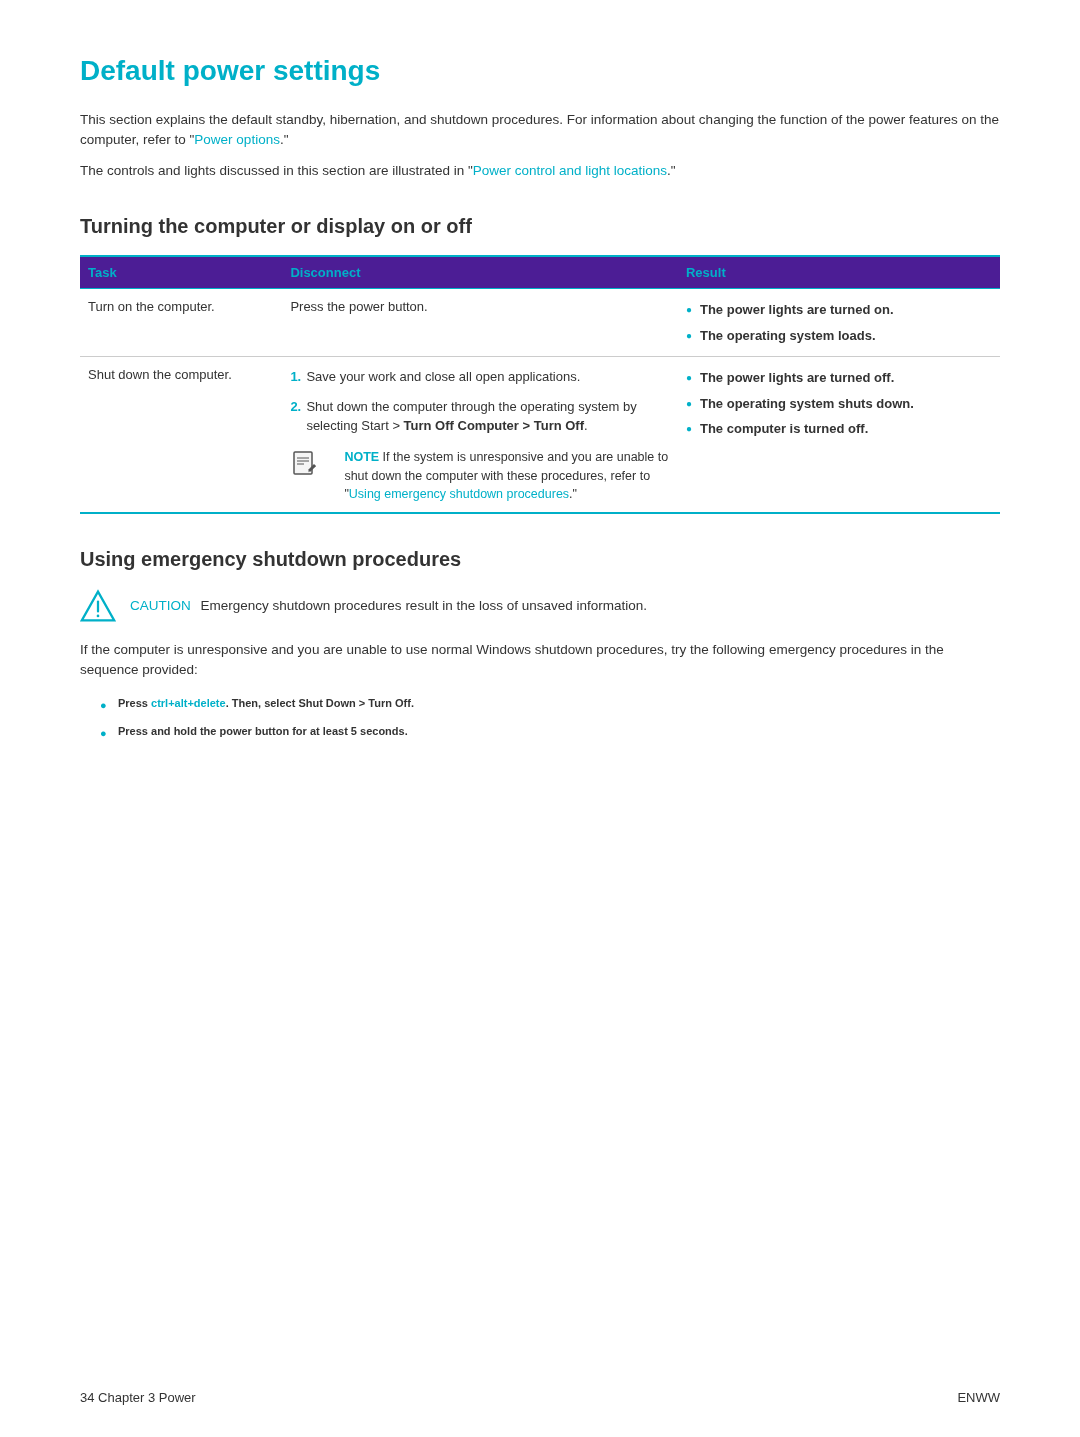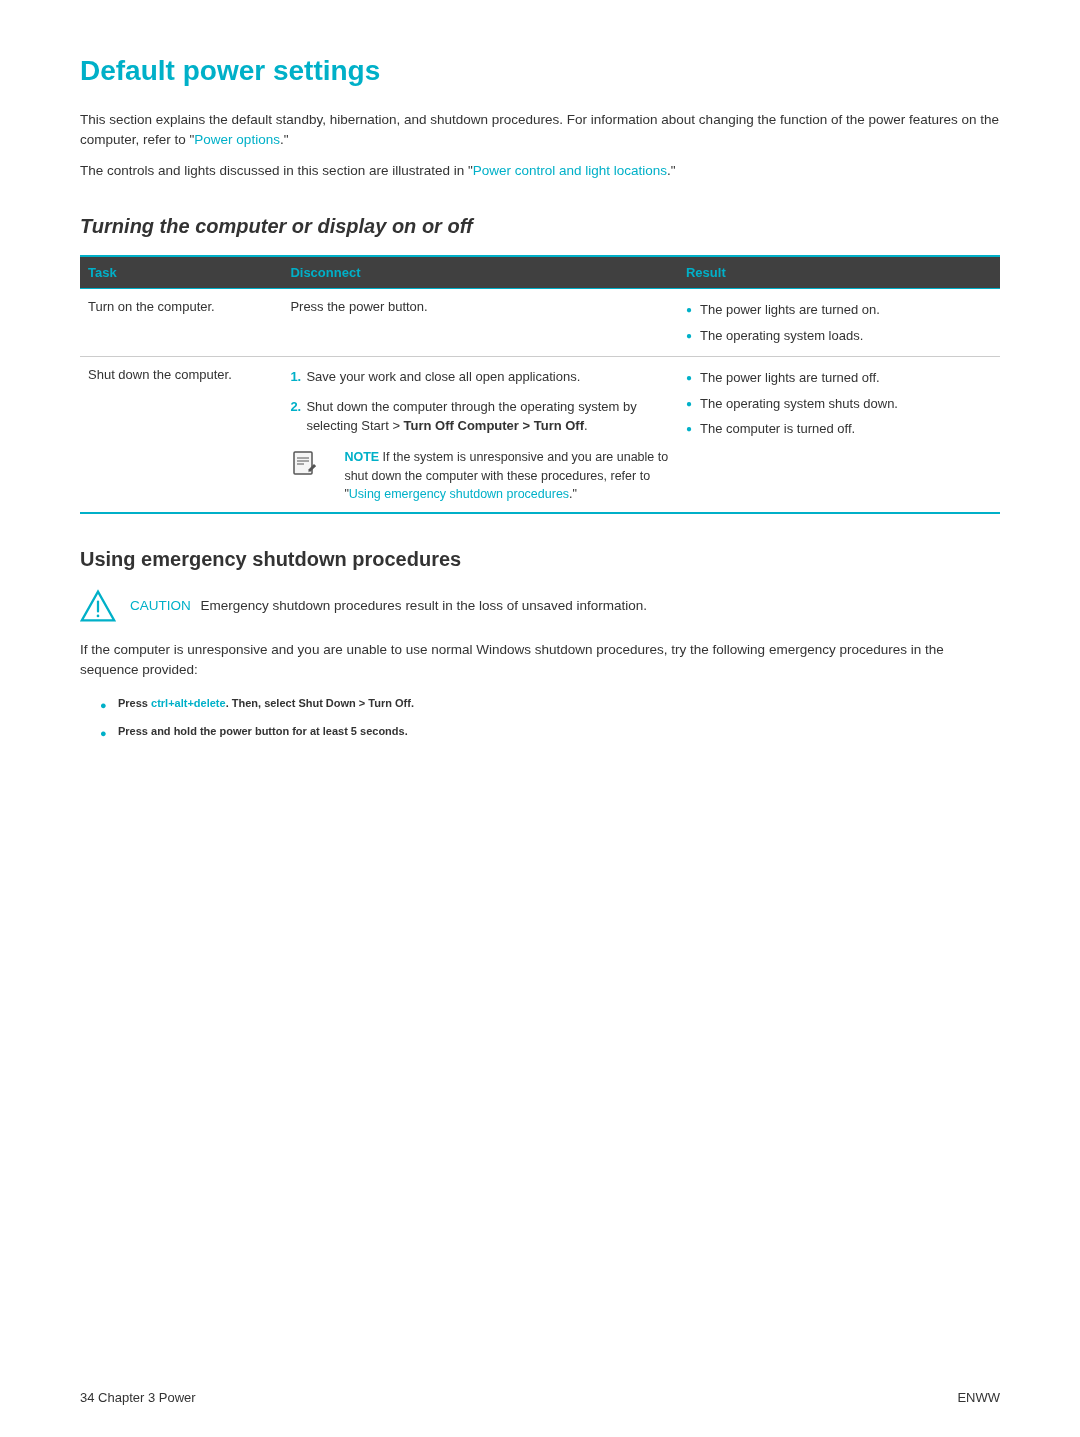--- a/index.html
+++ b/index.html
@@ -22,53 +22,52 @@
       font-size: 13.5px;
     }
     a { color: #00b0c8; text-decoration: none; }
 
     h2.section-title {
       font-size: 20px;
       font-weight: bold;
       color: #333;
       margin-top: 30px;
       margin-bottom: 14px;
-      font-style: italic;
     }
 
     
     .power-table {
       width: 100%;
       border-collapse: collapse;
       margin-bottom: 30px;
     }
     .power-table thead tr {
       border-top: 2px solid #00b0c8;
       border-bottom: 1px solid #00b0c8;
     }
     .power-table th {
       color: #00b0c8;
       font-weight: bold;
       font-size: 13px;
       padding: 6px 8px;
       text-align: left;
-      background: #404040;
+      background: #4c1d95;
     }
     .power-table td {
       padding: 8px 8px;
       vertical-align: top;
       font-size: 13px;
       border-bottom: 1px solid #ccc;
     }
     .power-table tr:last-child td {
       border-bottom: 2px solid #00b0c8;
     }
     .col-task { width: 22%; }
     .col-procedure { width: 43%; }
-    .col-result { width: 35%; }
+    .col-result { width: 35%; font-weight: bold; }
 
     .result-bullets { list-style: none; padding: 0; }
     .result-bullets li { padding: 3px 0; padding-left: 14px; position: relative; }
     .result-bullets li::before {
       content: '●';
       color: #00b0c8;
       position: absolute;
       left: 0;
       font-size: 10px;
       top: 5px;

